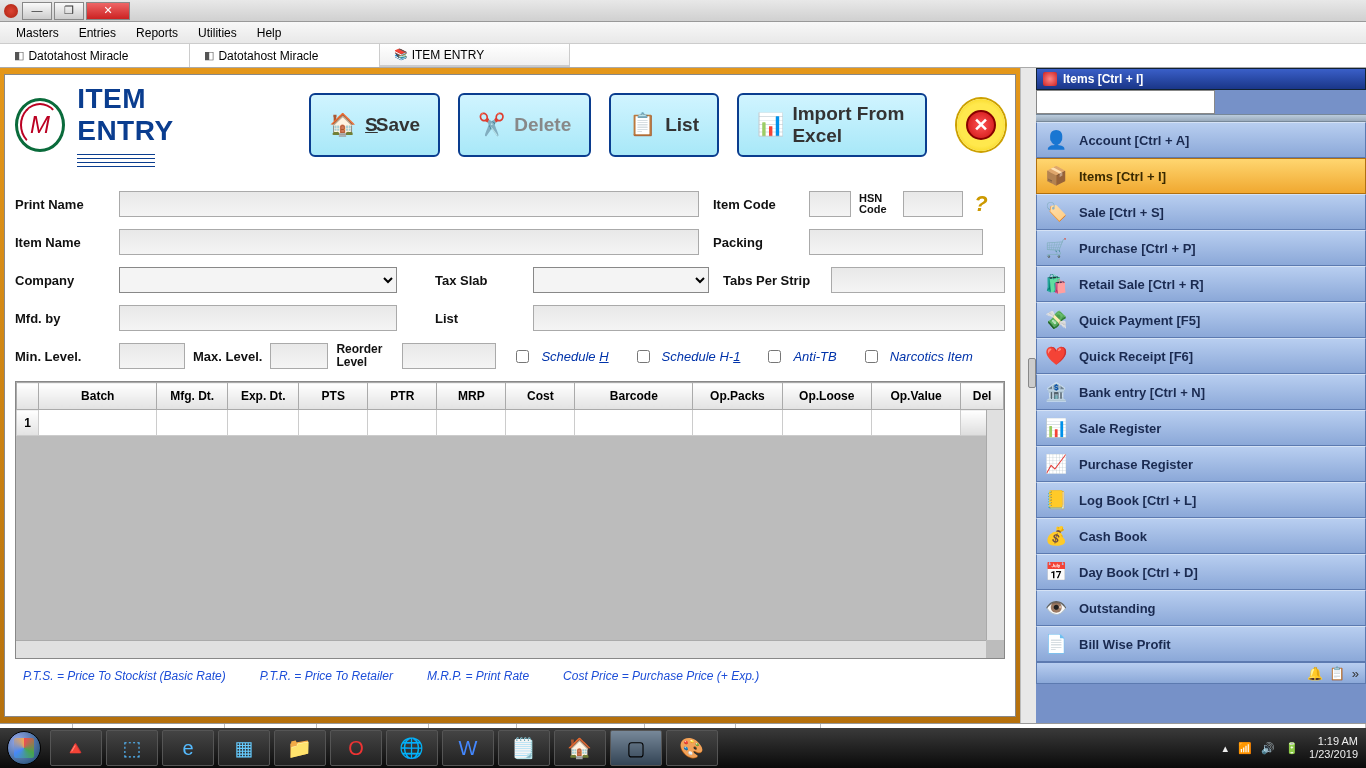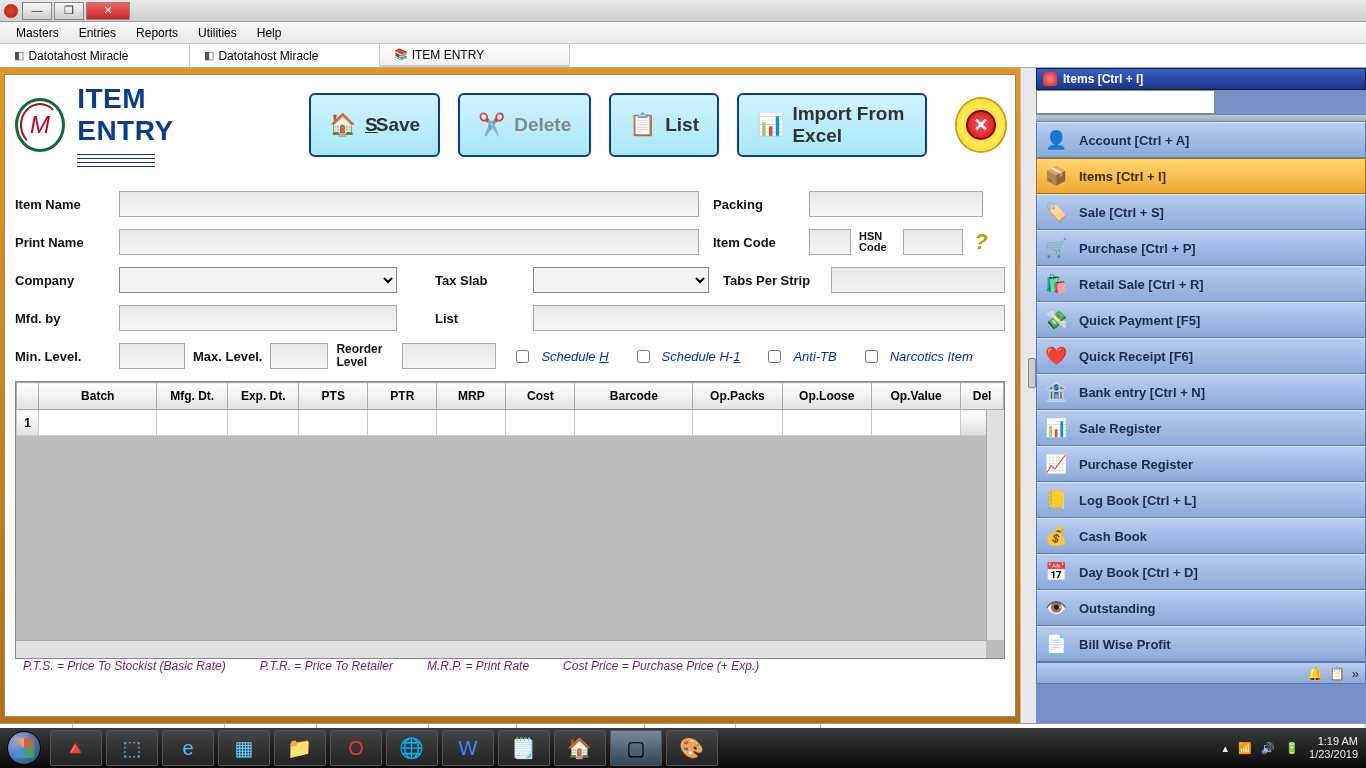--- a/index.html
+++ b/index.html
@@ -58,21 +58,21 @@
 
 
 .tblwrap { margin-top: 6px; border: 1px solid #888; height: 278px; background: #bcbcbc; overflow: hidden; position: relative; }
 .tbl { width: 100%; border-collapse: collapse; font-size: 12px; }
 .tbl th { background: linear-gradient(#fff, #e2e2e2); border: 1px solid #aaa; padding: 6px 4px; font-weight: bold; }
 .tbl td { background: #fff; border: 1px solid #ccc; height: 26px; padding: 2px 4px; }
 .tbl td.rownum { background: linear-gradient(#fff,#e2e2e2); text-align: center; width: 22px; font-weight: bold; }
 .tblscroll { position: absolute; right: 0; top: 28px; bottom: 18px; width: 18px; background: #e0e0e0; border-left: 1px solid #aaa; }
 .tblscroll-h { position: absolute; left: 0; right: 18px; bottom: 0; height: 18px; background: #e0e0e0; border-top: 1px solid #aaa; }
 
-.footnote { font-size: 12px; font-style: italic; color: #701a75; display: flex; gap: 34px; padding-left: 8px; }
+.footnote { margin-top: 10px; font-size: 12px; font-style: italic; color: #1d4ed8; display: flex; gap: 34px; padding-left: 8px; }
 
 
 .shortcuts { height: 24px; background: #fff; border-top: 1px solid #999; display: flex; font-size: 11px; align-items: stretch; }
 .shortcut { border-right: 1px solid #bbb; padding: 3px 12px; display: flex; align-items: center; }
 .shortcut.wide { flex: 1; justify-content: center; }
 
 
 .sphead { height: 22px; background: linear-gradient(#3a5fc8, #1a3688); color: #fff; font-size: 12px; font-weight: bold; display: flex; align-items: center; gap: 6px; padding: 0 6px; border: 1px solid #123; }
 .sphead .si { width: 14px; height: 14px; background: radial-gradient(#f88, #c22); border-radius: 2px; }
 .spsearch { height: 24px; background: #fff; margin: 0; border: 1px solid #888; }
@@ -159,33 +159,33 @@
               <span>Import From Excel</span>
             </div>
         </div>
         <div class="closeround">
             <div class="x">✕</div>
           </div>
       </div>
 
       <div class="form">
         <div class="frow">
-          <div class="lbl">Item Name</div>
-          <input class="inp" style="width: 580px;">
-          <div class="lbl2" style="width:88px;margin-left:6px">Packing</div>
-          <input class="inp" style="width: 174px;">
-        </div>
-        <div class="frow">
           <div class="lbl">Print Name</div>
           <input class="inp" style="width: 580px;">
           <div class="lbl2" style="width:88px;margin-left:6px">Item Code</div>
           <input class="inp" style="width: 42px;">
           <div class="lbl2" style="width:36px;font-size:11px;line-height:1">HSN Code</div>
           <input class="inp" style="width: 60px;">
           <div class="help">?</div>
+        </div>
+        <div class="frow">
+          <div class="lbl">Item Name</div>
+          <input class="inp" style="width: 580px;">
+          <div class="lbl2" style="width:88px;margin-left:6px">Packing</div>
+          <input class="inp" style="width: 174px;">
         </div>
         <div class="frow">
           <div class="lbl">Company</div>
           <select class="sel" style="width:278px"></select>
           <div class="lbl2" style="width:90px;margin-left:30px">Tax Slab</div>
           <select class="sel" style="width:176px"></select>
           <div class="lbl2" style="width:100px;margin-left:6px">Tabs Per Strip</div>
           <input class="inp" style="width: 174px;">
         </div>
         <div class="frow">

